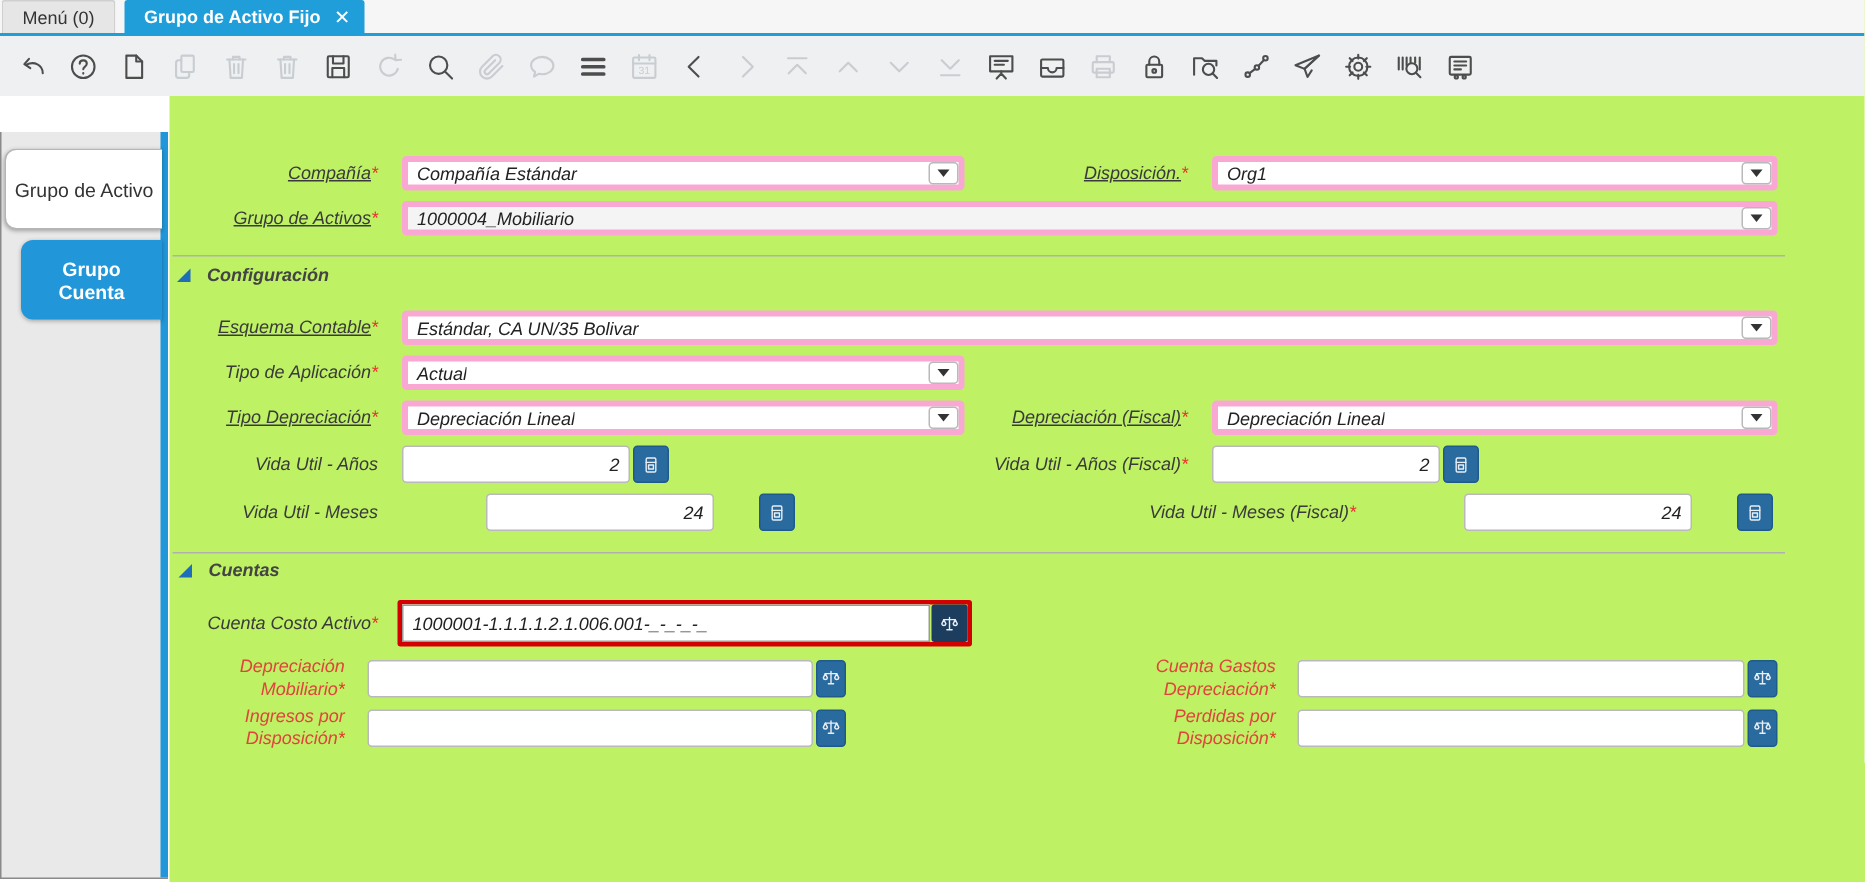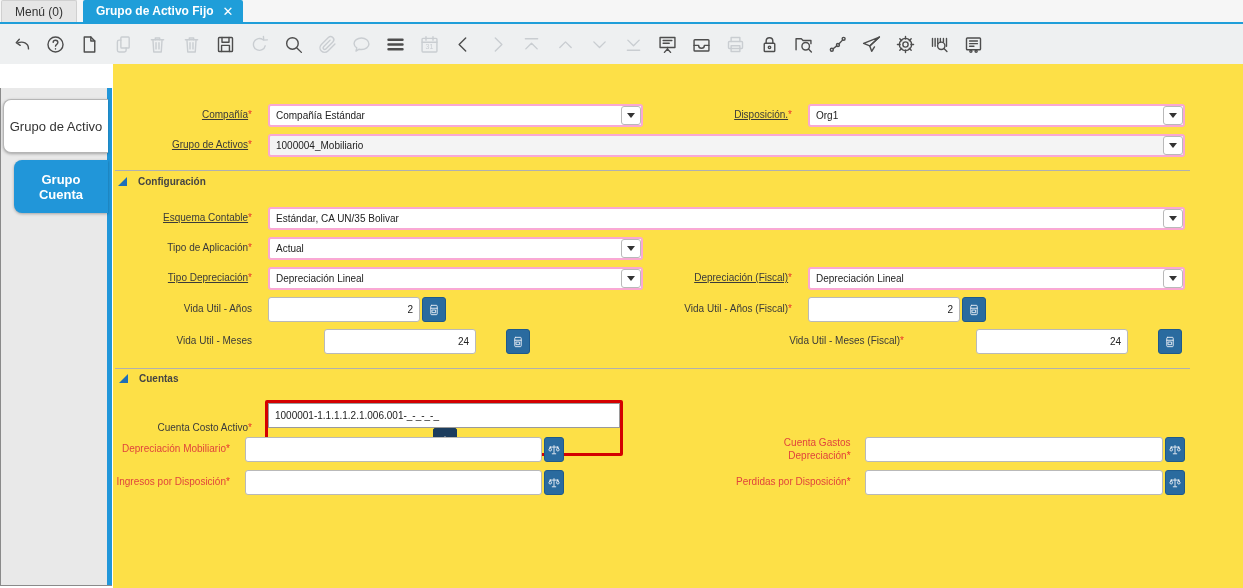--- a/index.html
+++ b/index.html
@@ -25,42 +25,42 @@
   
   .sidebar { position:absolute; left:0; top:88px; bottom:2px; width:112px; background:#e9e9e9;
              border-left:1px solid #8a8a8a; border-bottom:1px solid #8a8a8a; }
   .sidebar .bluebar { position:absolute; right:0; top:0; bottom:0; width:5px; background:#2196d9; }
   .stab { position:absolute; border-radius:8px 0 0 8px; display:flex; align-items:center; justify-content:center;
           text-align:center; font-size:13px; box-shadow:0 1px 3px rgba(0,0,0,.3); }
   .stab.active { left:2px; top:11px; width:105px; height:54px; background:#fff; color:#333; border:1px solid #b5b5b5; border-right:none; }
   .stab.blue { left:13px; top:72px; width:94px; height:53px; background:#2196d9; color:#fff; font-weight:bold; padding:0 13px; }
 
   
-  .form { position:absolute; left:113px; top:64px; right:0; bottom:0; background:#fde047; font-size:10px; color:#3a3a3a; }
+  .form { position:absolute; left:113px; top:64px; right:0; bottom:0; background:#bef264; font-size:12px; color:#3a3a3a;font-style:italic; }
   .row { position:absolute; display:flex; align-items:center; }
   .lbl { width:147px; text-align:right; padding-right:8px; line-height:1.25; }
   .lbl2 { width:157px; text-align:right; padding-right:8px; line-height:1.25; }
   .lnk { text-decoration:underline; }
   .red { color:#e0443c; }
   .req { color:#e8332a; }
   .gap { width:8px; }
-  .combo { position:relative; height:23px; border:2px solid #f9a8d4; border-radius:3px; background:#fff; display:flex; align-items:center; }
+  .combo { position:relative; height:23px; border:4px solid #f9a8d4; border-radius:3px; background:#fff; display:flex; align-items:center; }
   .combo .val { padding-left:6px; color:#222; white-space:nowrap; overflow:hidden; }
   .combo .dbtn { position:absolute; right:0; top:0; bottom:0; width:20px; background:#fff; border:1px solid #b9b9b9;
                  border-radius:3px; display:flex; align-items:center; justify-content:center; }
   .combo .dbtn i { width:0; height:0; border-left:4px solid transparent; border-right:4px solid transparent; border-top:5px solid #333; }
   .combo.ro { background:#f4f4f4; }
   .numfield { height:25px; width:152px; border:1px solid #b9b9b9; border-radius:3px; background:#fff;
               display:flex; align-items:center; justify-content:flex-end; padding-right:6px; color:#222; }
   .accfield { height:25px; width:352px; border:1px solid #b9b9b9; border-radius:3px; background:#fff;
               display:flex; align-items:center; padding-left:6px; color:#222; white-space:nowrap; overflow:hidden; }
   .sqbtn { width:24px; height:25px; margin-left:2px; border-radius:3px; background:#2a6b9f; border:1px solid #1e5a8c;
            display:flex; align-items:center; justify-content:center; }
   .sqbtn svg { width:14px; height:14px; stroke:#e8eef4; fill:none; stroke-width:1.6; stroke-linecap:round; stroke-linejoin:round; }
-  .focusring { display:flex; align-items:center; border:3px solid #d40000; border-radius:2px; padding:0;flex-direction:column; }
+  .focusring { display:flex; align-items:center; border:3px solid #d40000; border-radius:2px; padding:0; }
   .focusring .accfield { border-radius:0; border-color:#9a9a9a; }
   .focusring .sqbtn { background:#1c3d5e; border-color:#1c3d5e; height:25px; margin-left:1px; border-radius:2px; }
   .sep { position:absolute; left:2px; width:1075px; height:1px; background:#b0b0b0; }
   .sechead { position:absolute; display:flex; align-items:center; font-weight:bold; color:#444; }
   .sechead .tri { width:0; height:0; border-left:9px solid transparent; border-bottom:9px solid #1e6fb8; margin-right:11px; }
   .scroll { position:absolute; right:0; top:88px; bottom:0; width:11px; background:#f0f0f0; border-left:1px solid #e2e2e2; }
 </style>
 </head>
 <body>
 

